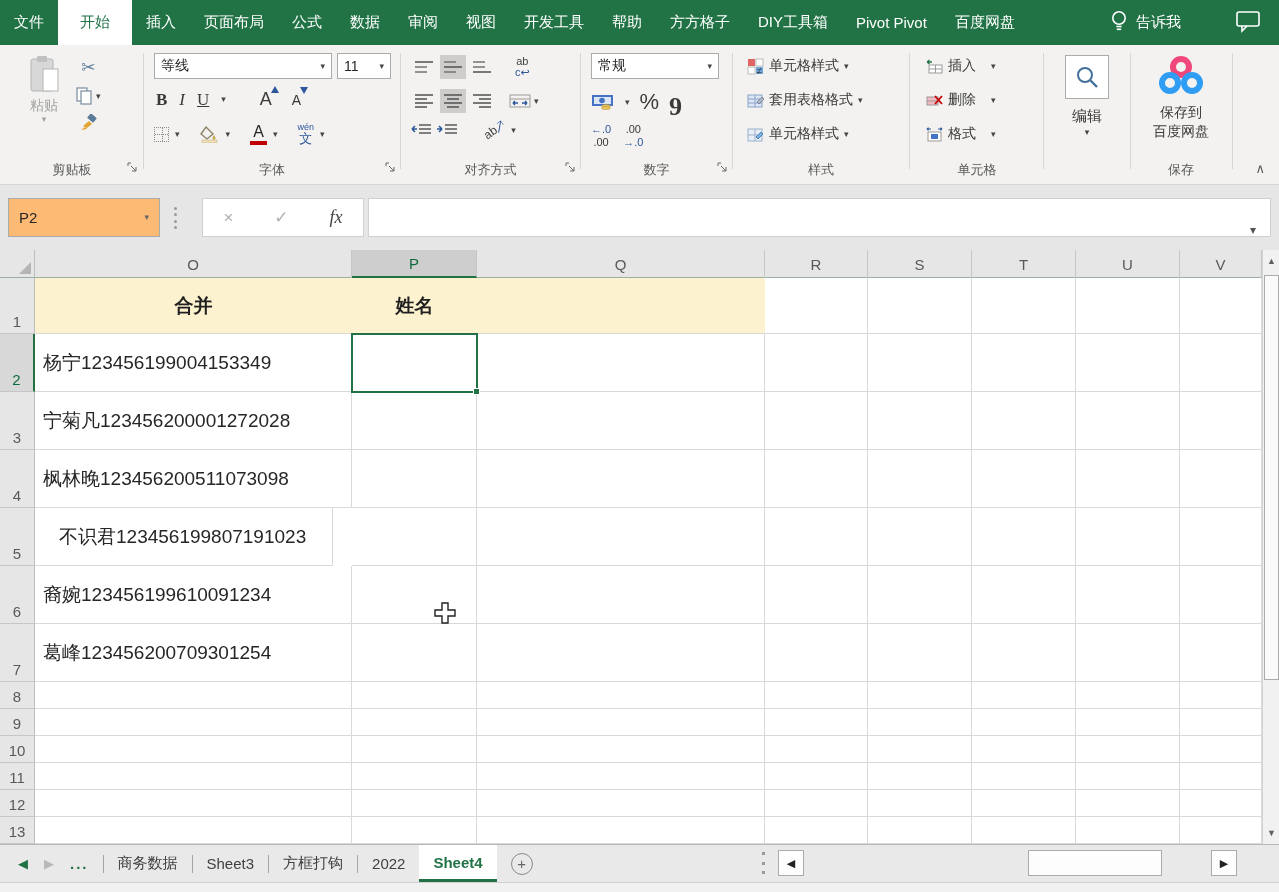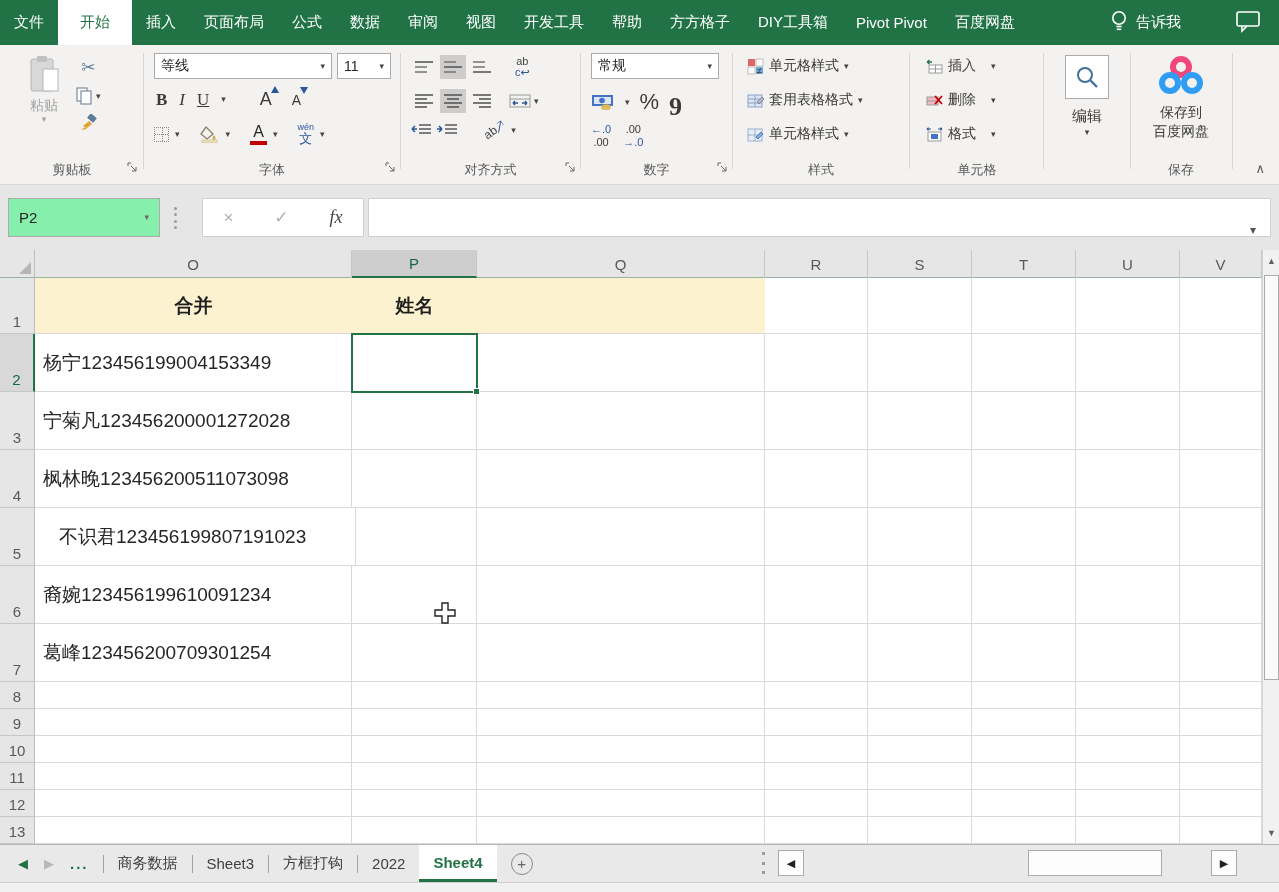--- a/index.html
+++ b/index.html
@@ -37,21 +37,21 @@
     color:#3b3a39; white-space:nowrap; }
   .bigbtn { display:flex; flex-direction:column; align-items:center; }
 
   .alicon line { stroke:#595959; stroke-width:1.6; }
   .alicon .bl { stroke:#7a7a7a; }
 
   
   .formulabar { position:absolute; left:0; top:185px; width:1279px; height:65px;
     background:#e6e6e6; }
   .namebox { position:absolute; left:8px; top:13px; width:152px; height:39px;
-    background:#86efac; border:1px solid #ababab; display:flex; align-items:center;
+    background:#fdba74; border:1px solid #ababab; display:flex; align-items:center;
     padding:0 10px; font-size:15px; color:#262626;gap:14px; }
   .namebox .dd { margin-left:auto; color:#666; }
   .nb-dots { position:absolute; left:174px; top:22px; width:4px; height:22px;
     display:flex; flex-direction:column; justify-content:space-between; }
   .nb-dots i { width:3px; height:3px; background:#9a9a9a; border-radius:50%; }
   .fxpanel { position:absolute; left:202px; top:13px; width:162px; height:39px;
     background:#fff; border:1px solid #d0d0d0; display:flex; align-items:center;
     justify-content:space-around; }
   .fxpanel .fbtn { color:#b0b0b0; font-size:17px; }
   .fxpanel .fx { color:#444; font-style:italic; font-family:"Liberation Serif",serif;
@@ -593,21 +593,21 @@
         <div class="rowhdr" style="top: 200px; height: 58px;">4</div>
         <div class="cell" style="left: 35px; top: 200px; width: 317px; height: 58px;">枫林晚123456200511073098</div>
         <div class="cell" style="left: 352px; top: 200px; width: 125px; height: 58px;"></div>
         <div class="cell" style="left: 477px; top: 200px; width: 288px; height: 58px;"></div>
         <div class="cell" style="left: 765px; top: 200px; width: 103px; height: 58px;"></div>
         <div class="cell" style="left: 868px; top: 200px; width: 104px; height: 58px;"></div>
         <div class="cell" style="left: 972px; top: 200px; width: 104px; height: 58px;"></div>
         <div class="cell" style="left: 1076px; top: 200px; width: 104px; height: 58px;"></div>
         <div class="cell" style="left: 1180px; top: 200px; width: 82px; height: 58px;"></div>
         <div class="rowhdr" style="top: 258px; height: 58px;">5</div>
-        <div class="cell" style="left: 35px; top: 258px; width: 321px; height: 58px; padding-left: 24px;">不识君123456199807191023</div>
+        <div class="cell" style="left: 35px; top: 258px; width: 298px; height: 58px; padding-left: 24px;">不识君123456199807191023</div>
         <div class="cell" style="left: 352px; top: 258px; width: 125px; height: 58px;"></div>
         <div class="cell" style="left: 477px; top: 258px; width: 288px; height: 58px;"></div>
         <div class="cell" style="left: 765px; top: 258px; width: 103px; height: 58px;"></div>
         <div class="cell" style="left: 868px; top: 258px; width: 104px; height: 58px;"></div>
         <div class="cell" style="left: 972px; top: 258px; width: 104px; height: 58px;"></div>
         <div class="cell" style="left: 1076px; top: 258px; width: 104px; height: 58px;"></div>
         <div class="cell" style="left: 1180px; top: 258px; width: 82px; height: 58px;"></div>
         <div class="rowhdr" style="top: 316px; height: 58px;">6</div>
         <div class="cell" style="left: 35px; top: 316px; width: 317px; height: 58px;">裔婉123456199610091234</div>
         <div class="cell" style="left: 352px; top: 316px; width: 125px; height: 58px;"></div>

